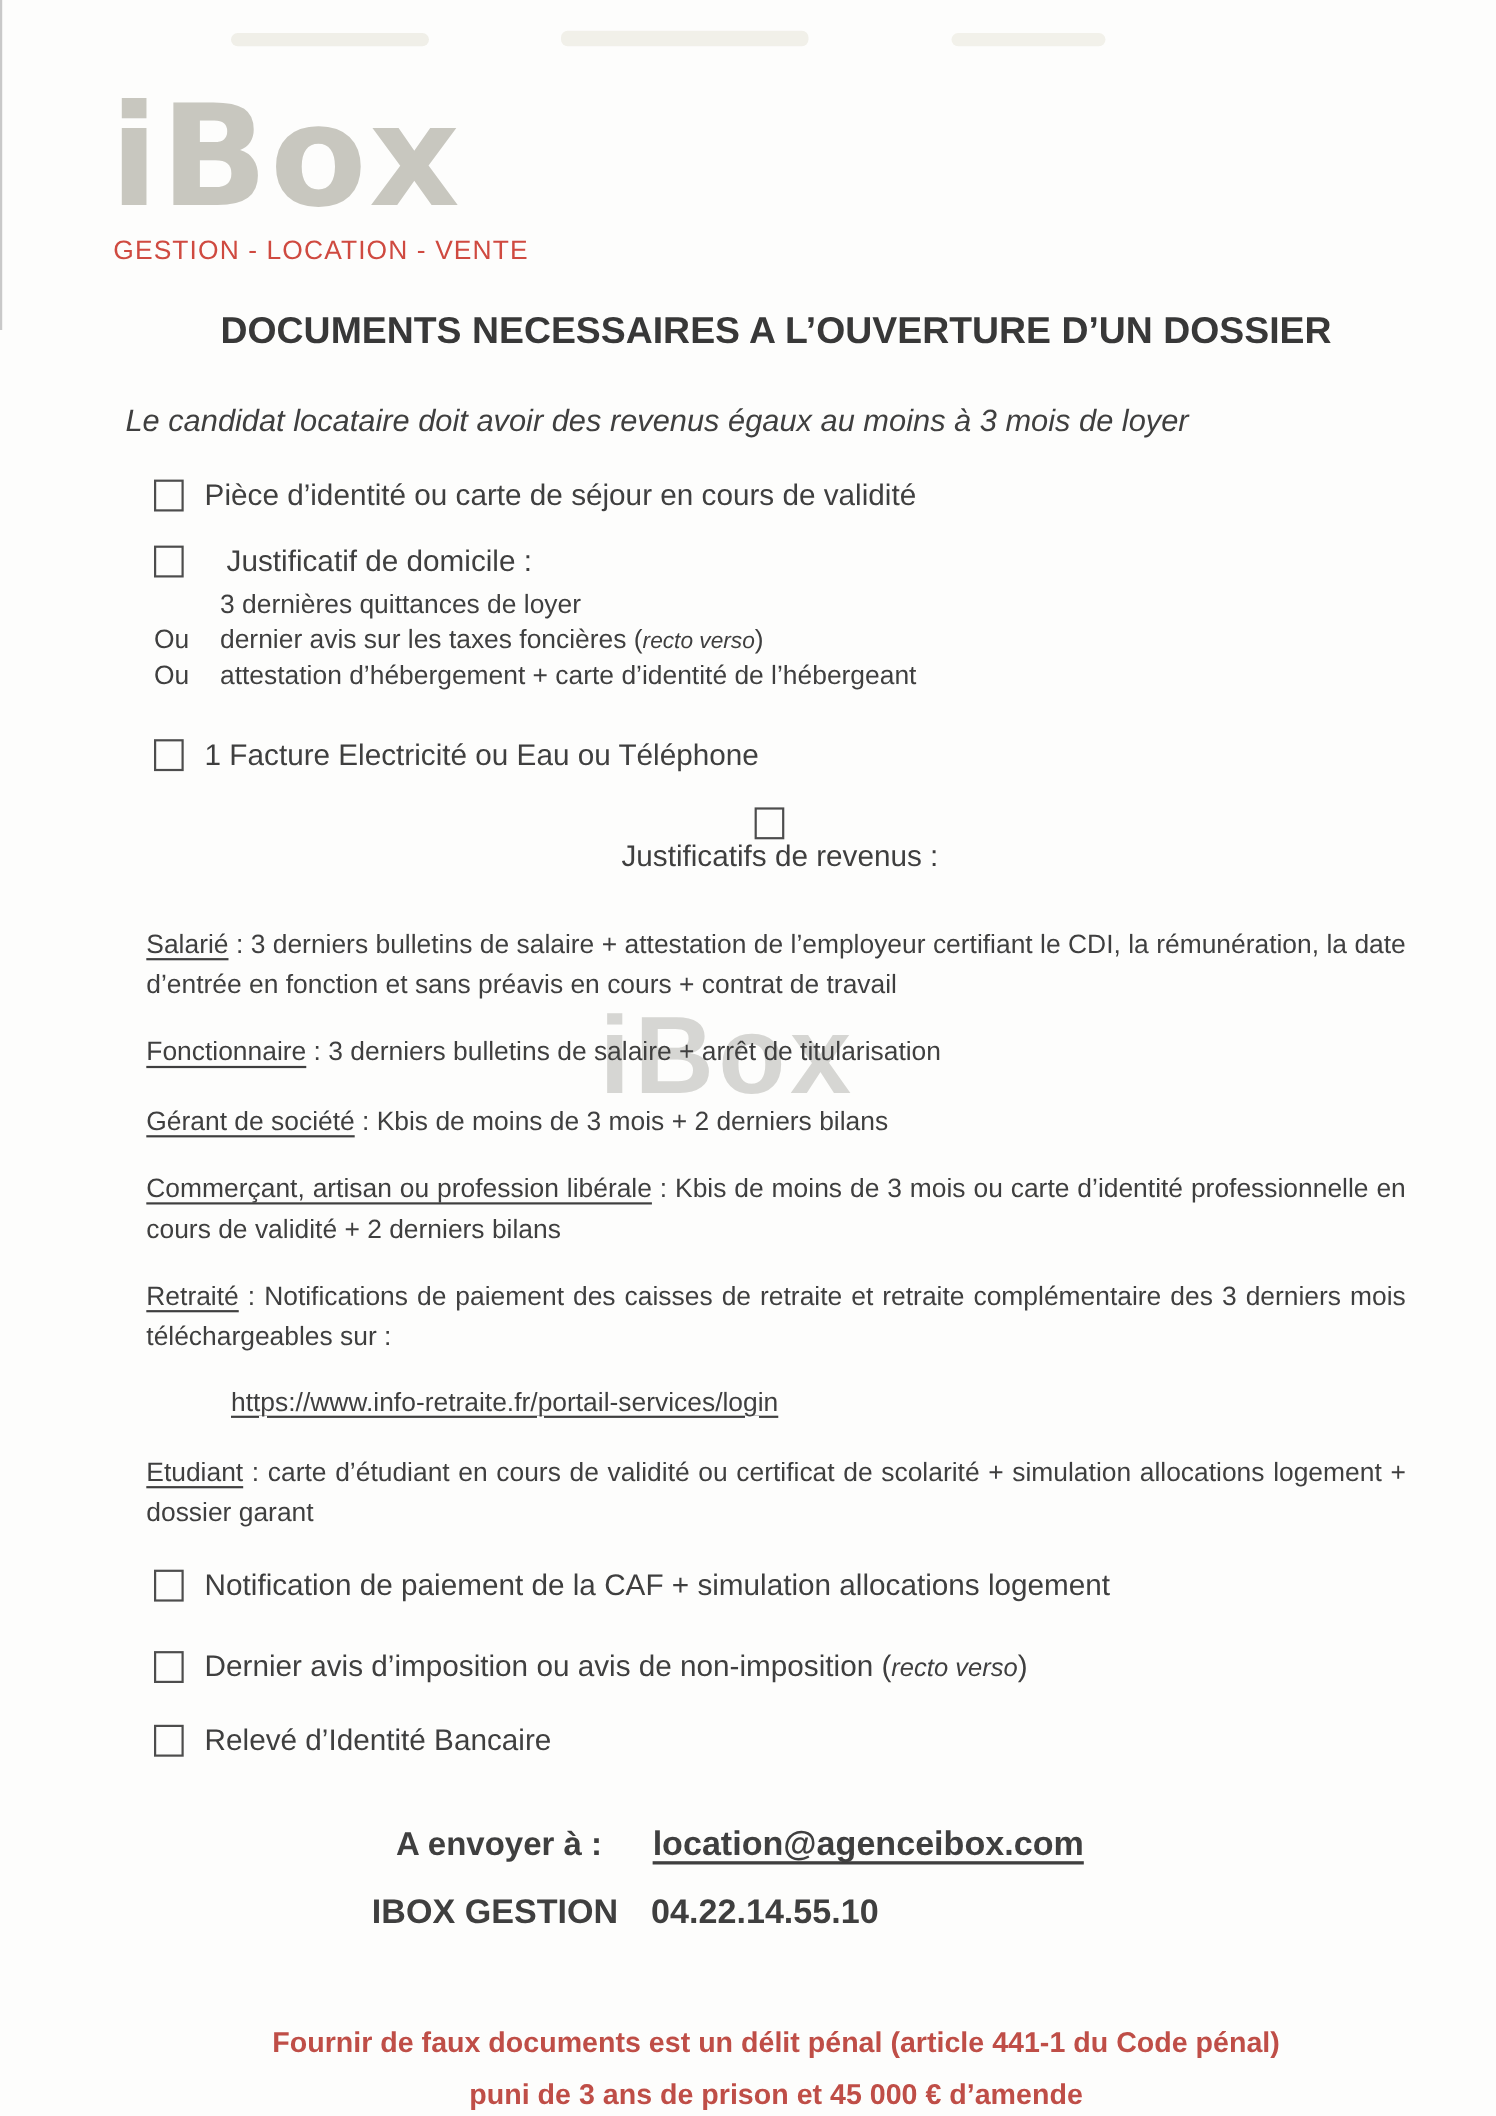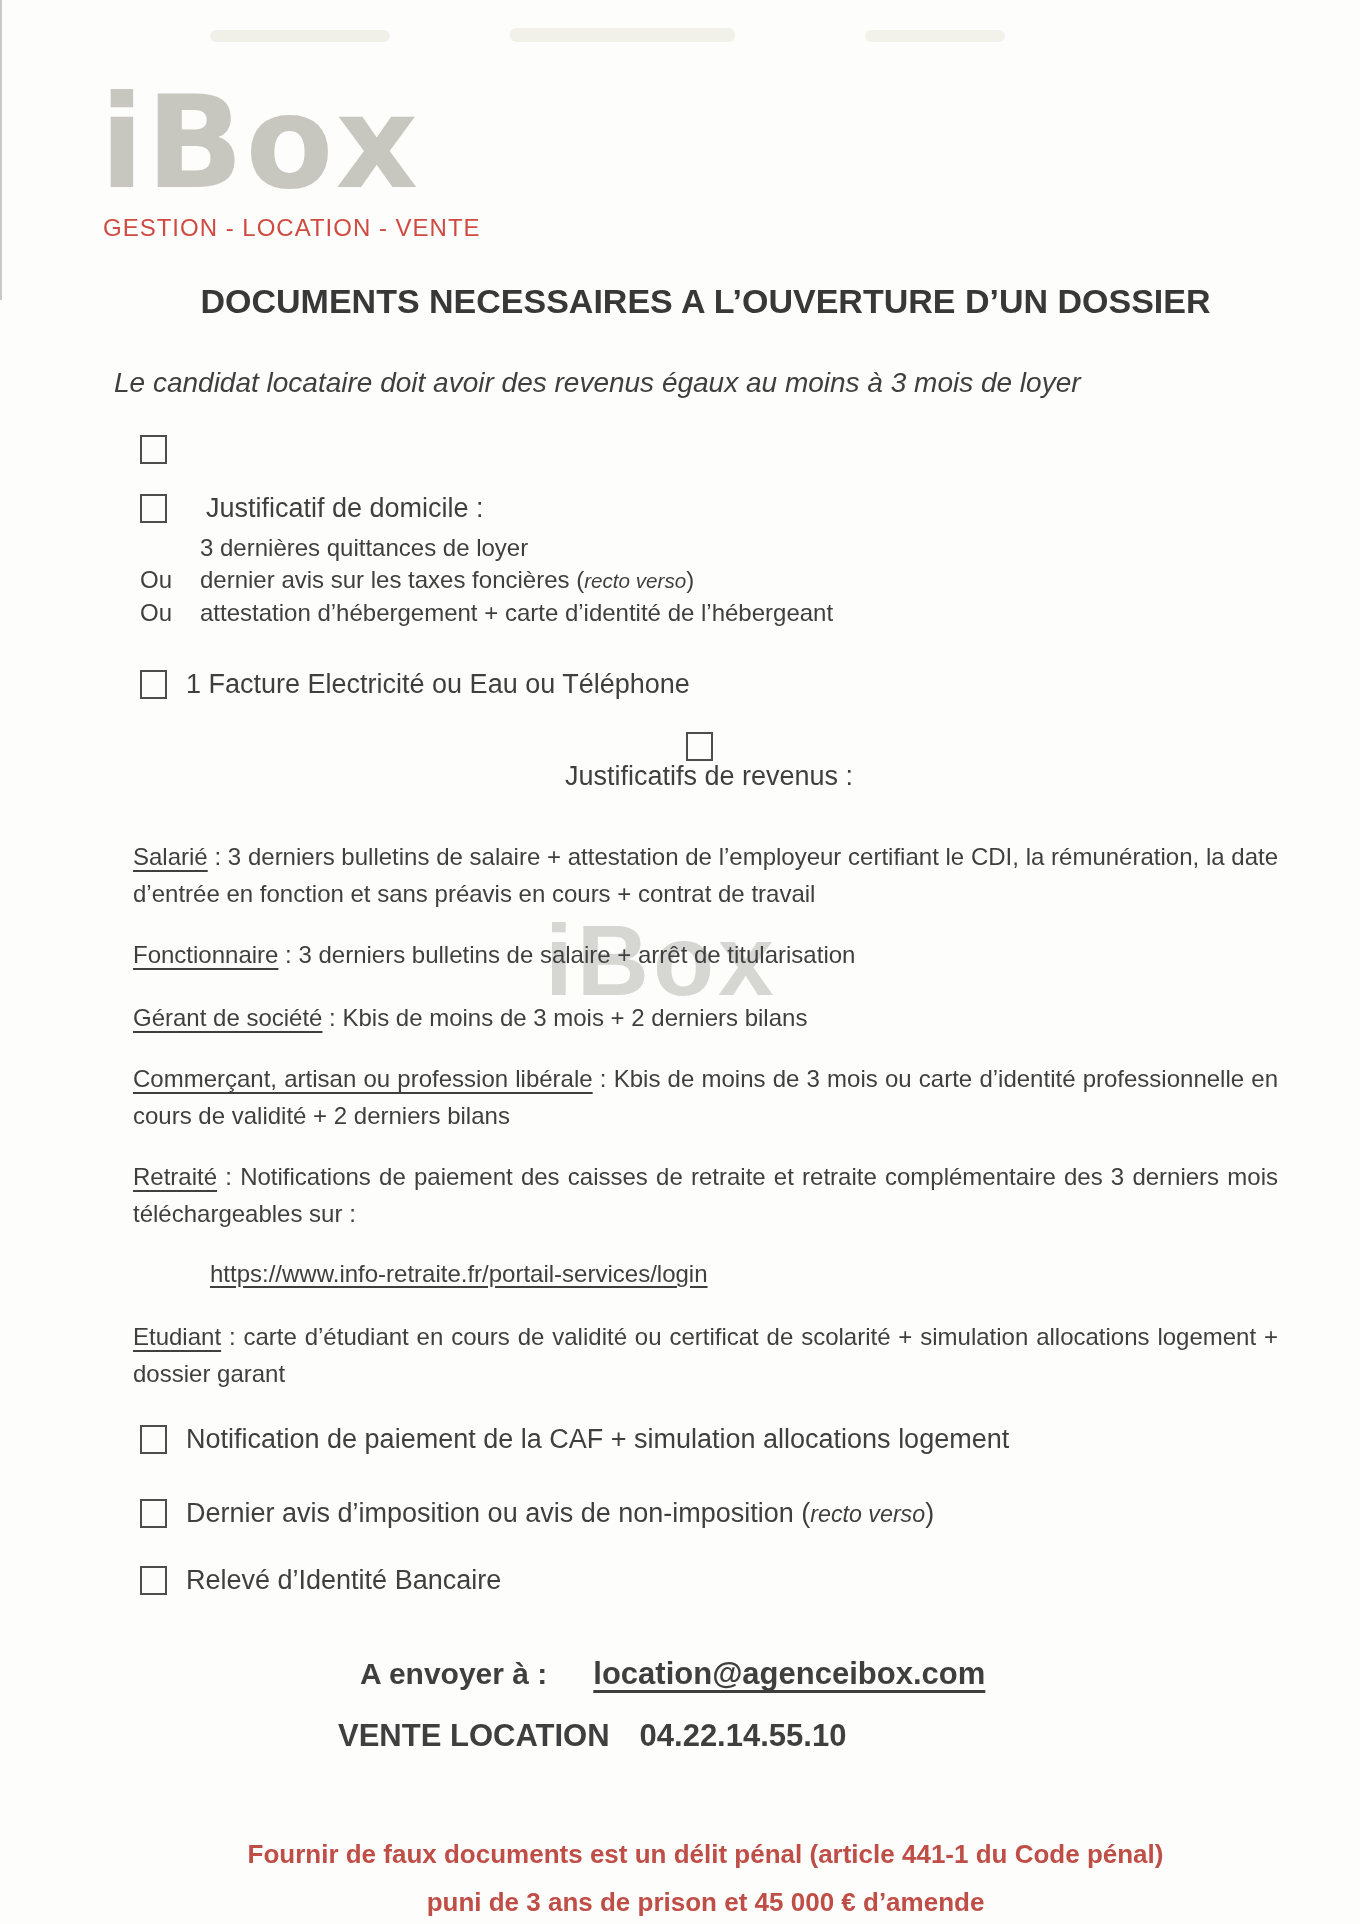--- a/index.html
+++ b/index.html
@@ -130,20 +130,21 @@
     </div>
 
     <div class="doc-title">DOCUMENTS NECESSAIRES A L’OUVERTURE D’UN DOSSIER</div>
 
     <div class="intro">
       <div class="intro-l1">Le candidat locataire doit avoir des revenus égaux au moins à 3 mois de loyer</div>
     </div>
 
     <div class="check-row row-1">
       <span class="box"></span>
+      <span class="lbl">Pièce d’identité ou carte de séjour en cours de validité</span>
     </div>
 
     <div class="check-row row-2">
       <span class="box"></span>
       <span class="lbl">Justificatif de domicile :</span>
     </div>
 
     <div class="or-list">
       <div class="or-item">
         <span class="or-prefix"></span>
@@ -196,21 +197,21 @@
       <span class="box"></span>
       <span class="lbl">Relevé d’Identité Bancaire</span>
     </div>
 
     <div class="send-line">
       <span class="send-label">A envoyer à :</span>
       <span class="send-email">location@agenceibox.com</span>
     </div>
 
     <div class="contact-line">
-      <span class="contact-name">VENTE LOCATION</span>
+      <span class="contact-name">IBOX GESTION</span>
       <span class="contact-phone">04.22.14.55.10</span>
     </div>
 
     <div class="warning">
       <div>Fournir de faux documents est un délit pénal (article 441-1 du Code pénal)</div>
       <div>puni de 3 ans de prison et 45 000 € d’amende</div>
     </div>
 
   </div>
 </div>

